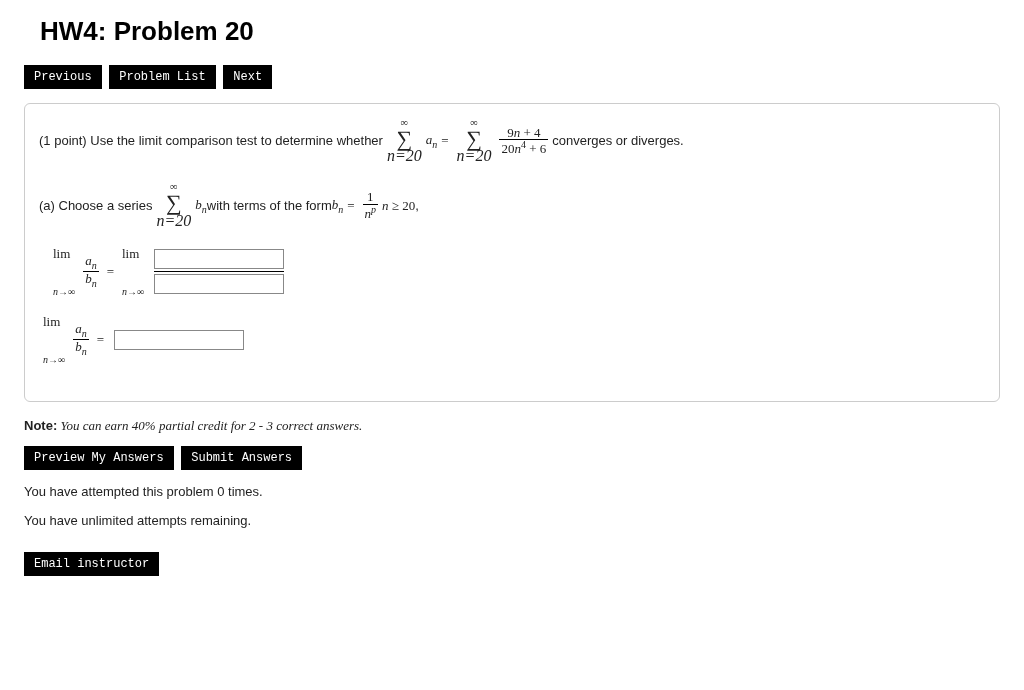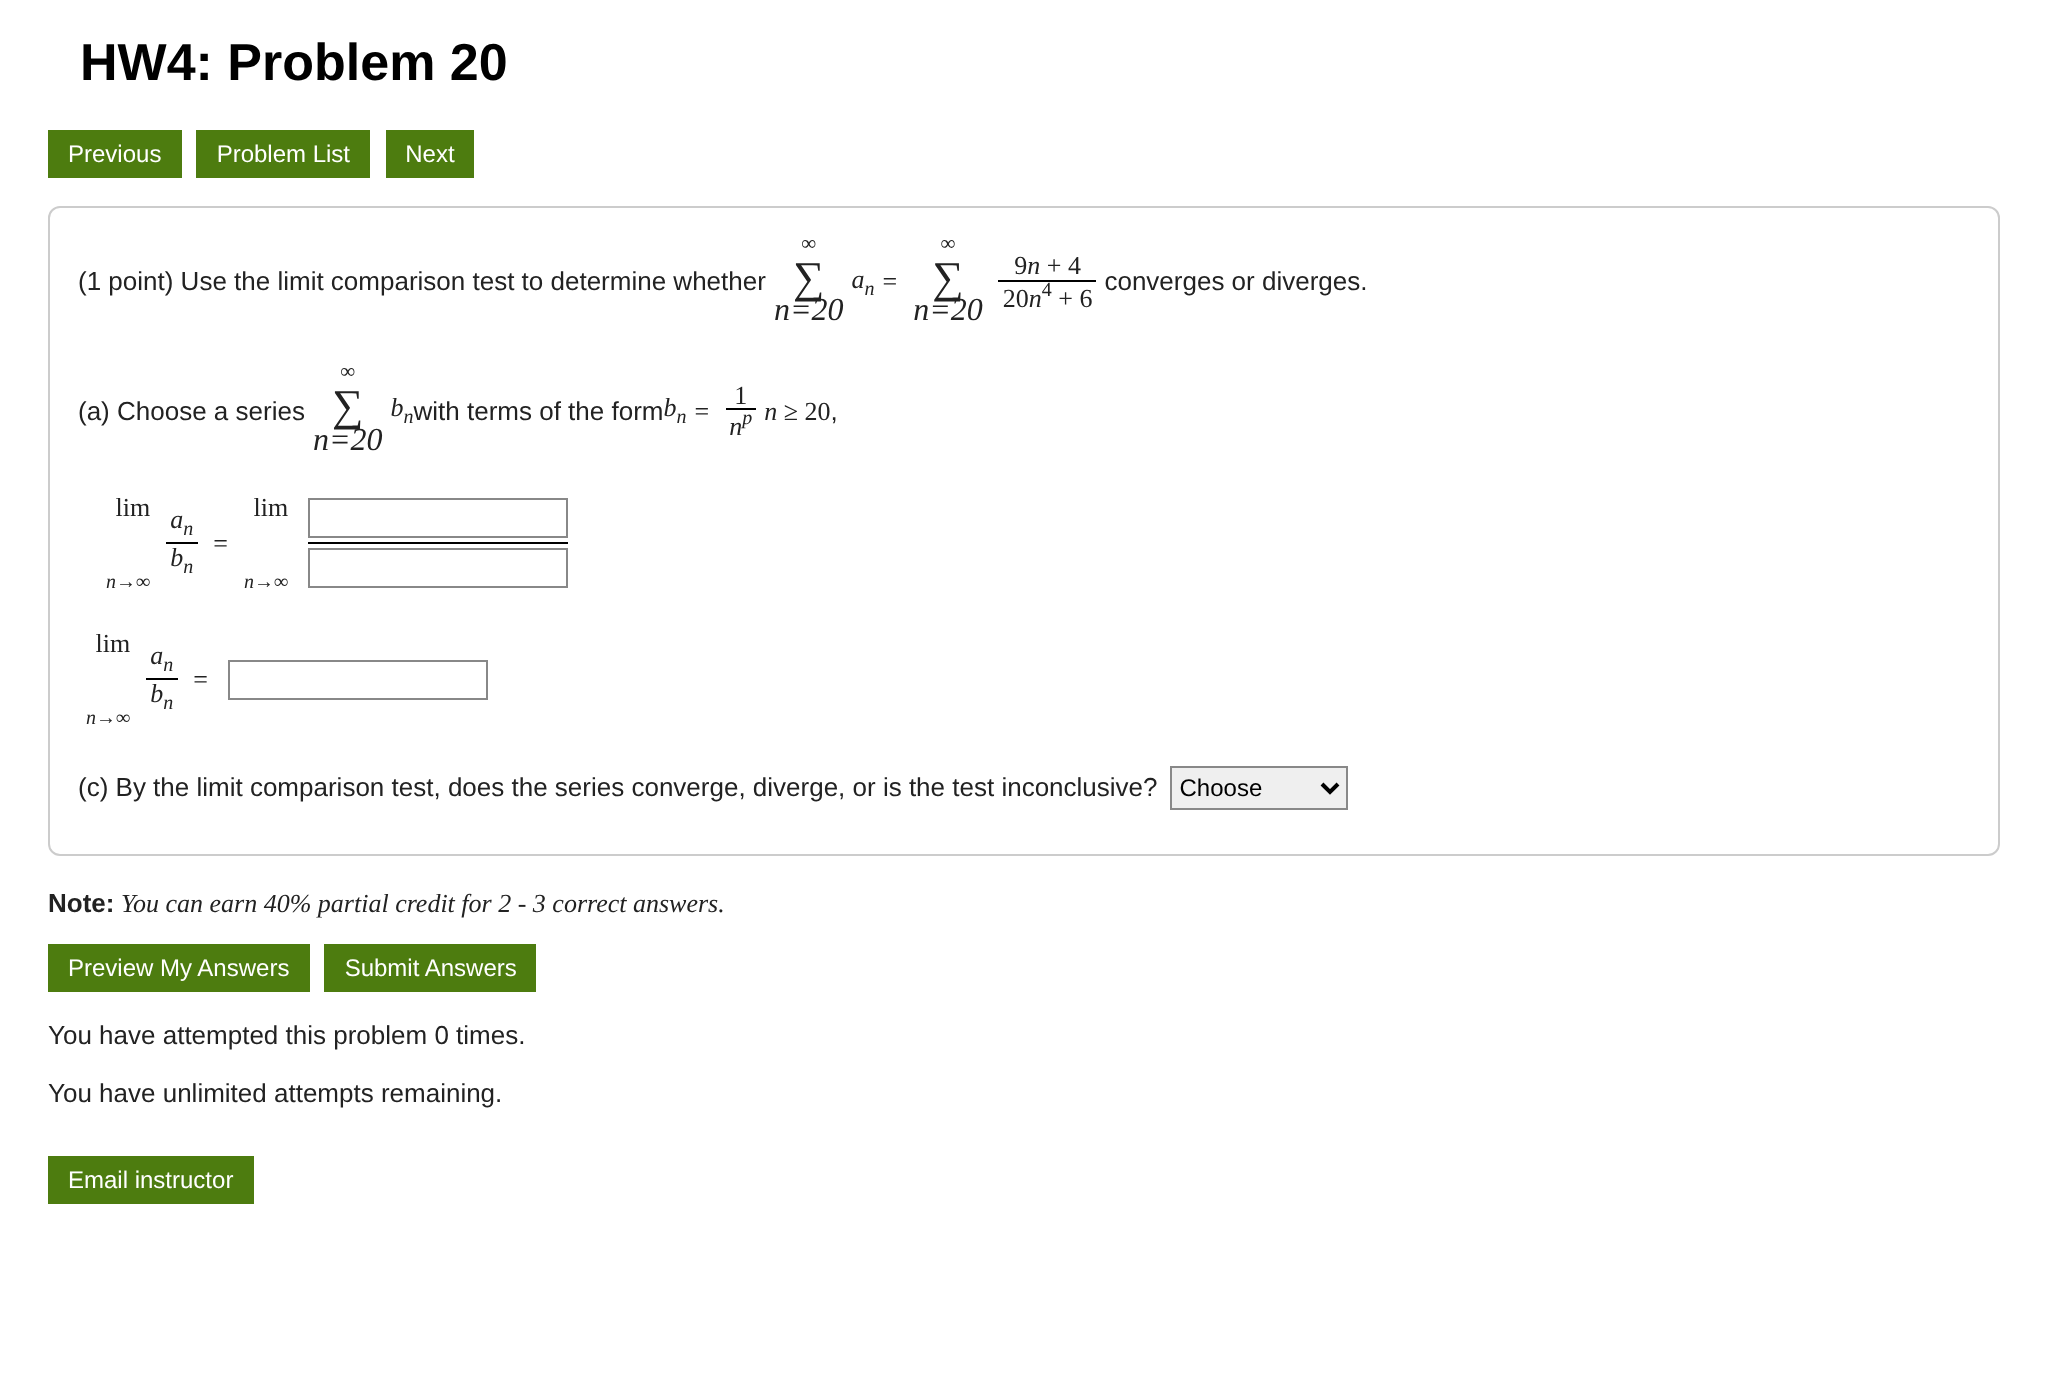--- a/index.html
+++ b/index.html
@@ -14,28 +14,28 @@
     font-size: 26px;
     font-weight: 700;
     margin: 0 0 18px 16px;
     color: #000;
   }
   .btn-row {
     margin-bottom: 14px;
   }
   .btn {
     display: inline-block;
-    background: #4d7c0f;
+    background: #000000;
     color: #fff;
     font-size: 12px;
     padding: 5px 10px;
     margin-right: 4px;
     border: none;
     cursor: pointer;
-    font-family: Liberation Sans, sans-serif;
+    font-family: Liberation Mono, monospace;
   }
   .problem-box {
     border: 1px solid #ccc;
     border-radius: 6px;
     padding: 14px 14px 18px 14px;
     background: #fff;
     font-size: 13px;
     line-height: 1.5;
   }
   .line {
@@ -87,21 +87,21 @@
     font-family: 'Times New Roman', serif;
     font-style: normal;
   }
   .eq {
     font-family: 'Times New Roman', serif;
     margin: 0 4px;
   }
   .limblock {
     display: inline-flex;
     flex-direction: column;
-    align-items: flex-end;
+    align-items: flex-start;
     font-family: 'Times New Roman', serif;
     line-height: 1;
     margin: 0 4px;
     gap: 27px;
   }
   .limblock .top {
     font-size: 13px;
   }
   .limblock .bot {
     font-size: 10px;
@@ -242,29 +242,20 @@
       <span class="frac">
         <span class="num"><span class="mi">a</span><sub class="s">n</sub></span>
         <span class="bar"></span>
         <span class="den"><span class="mi">b</span><sub class="s">n</sub></span>
       </span>
       <span class="eq">=</span>
       <input class="text-in" type="text" value="" style="">
     </div>
   </div>
 
-  <div class="line" style="margin-bottom:4px;">
-    <span>(c) By the limit comparison test, does the series converge, diverge, or is the test inconclusive?</span>
-    <select class="sel">
-      <option>Choose</option>
-      <option>Converges</option>
-      <option>Diverges</option>
-      <option>Inconclusive</option>
-    </select>
-  </div>
 
 </div>
 
 <div class="note">
   <b>Note:</b><span class="mi" style="font-style:italic;"> You can earn 40% partial credit for 2 - 3 correct answers.</span>
 </div>
 
 <div class="btn-row">
   <button class="btn">Preview My Answers</button>
   <button class="btn">Submit Answers</button>

